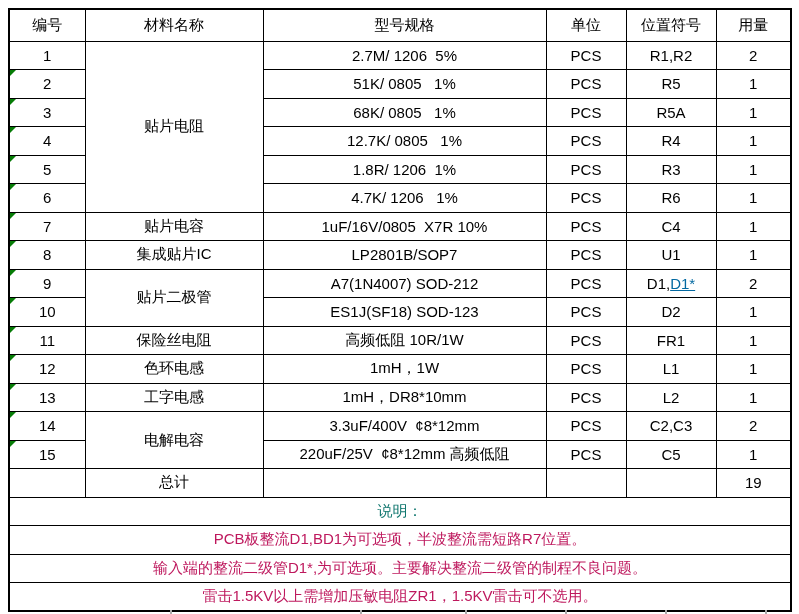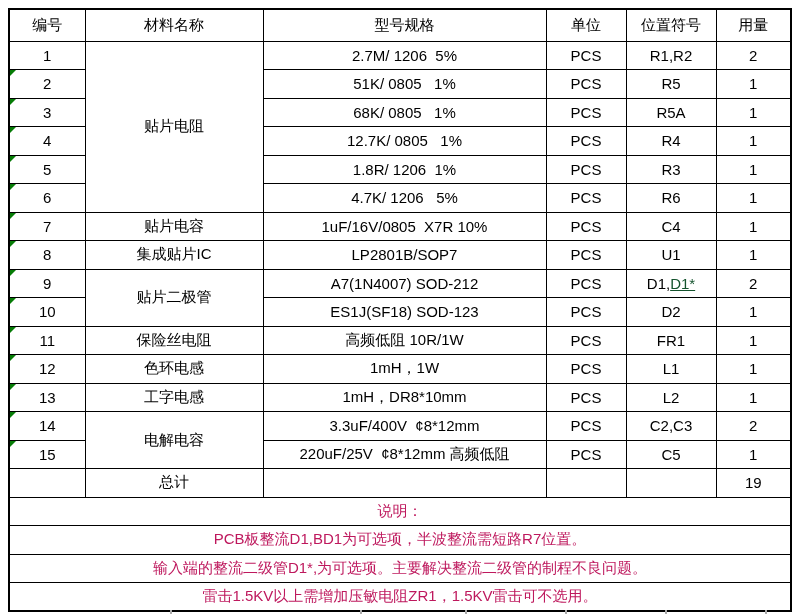--- a/index.html
+++ b/index.html
@@ -10,23 +10,23 @@
   table.bom td,table.bom th{border:1.5px solid #000;font-size:15px;font-weight:normal;
         text-align:center;vertical-align:middle;padding:0;overflow:hidden;}
   tr.hdr{height:32px;}
   tr.r{height:28.5px;}
   th{font-weight:bold;}
   td.mat{font-weight:bold;}
   td.model{text-align:left;padding-left:5px;white-space:pre;margin-left:12px;}
   td.no{position:relative;}
   .tri{position:absolute;left:0;top:0;width:0;height:0;
        border-top:6px solid #067C06;border-right:6px solid transparent;}
-  .red{color:#14532d;text-decoration:underline;}
+  .red{color:#0369a1;text-decoration:underline;}
   td.note{color:#be185d;font-weight:bold;text-align:left;padding-left:22px;}
-  td.note-label{color:#be185d;font-weight:bold;text-align:left;padding-left:5px;}
+  td.note-label{color:#0f766e;font-weight:bold;text-align:left;padding-left:5px;}
   .stub{position:absolute;top:610px;width:2px;height:4px;background:#aaaaaa;}
 </style>
 </head>
 <body>
 
 <div id="page">
   <table class="bom">
     <colgroup>
       <col style="width:76px">
         <col style="width:178px">
@@ -77,21 +77,21 @@
     </tr>
     <tr class="r">
       <td class="no"><span class="tri"></span><span>5</span></td>
       <td class="model">1.8R/ 1206  1%</td>
       <td>PCS</td>
       <td>R3</td>
       <td>1</td>
     </tr>
     <tr class="r">
       <td class="no"><span class="tri"></span><span>6</span></td>
-      <td class="model">4.7K/ 1206   5%</td>
+      <td class="model">4.7K/ 1206   1%</td>
       <td>PCS</td>
       <td>R6</td>
       <td>1</td>
     </tr>
 
     <tr class="r">
       <td class="no"><span class="tri"></span><span>7</span></td>
       <td class="mat">贴片电容</td>
       <td class="model">1uF/16V/0805  X7R 10%</td>
       <td>PCS</td>

